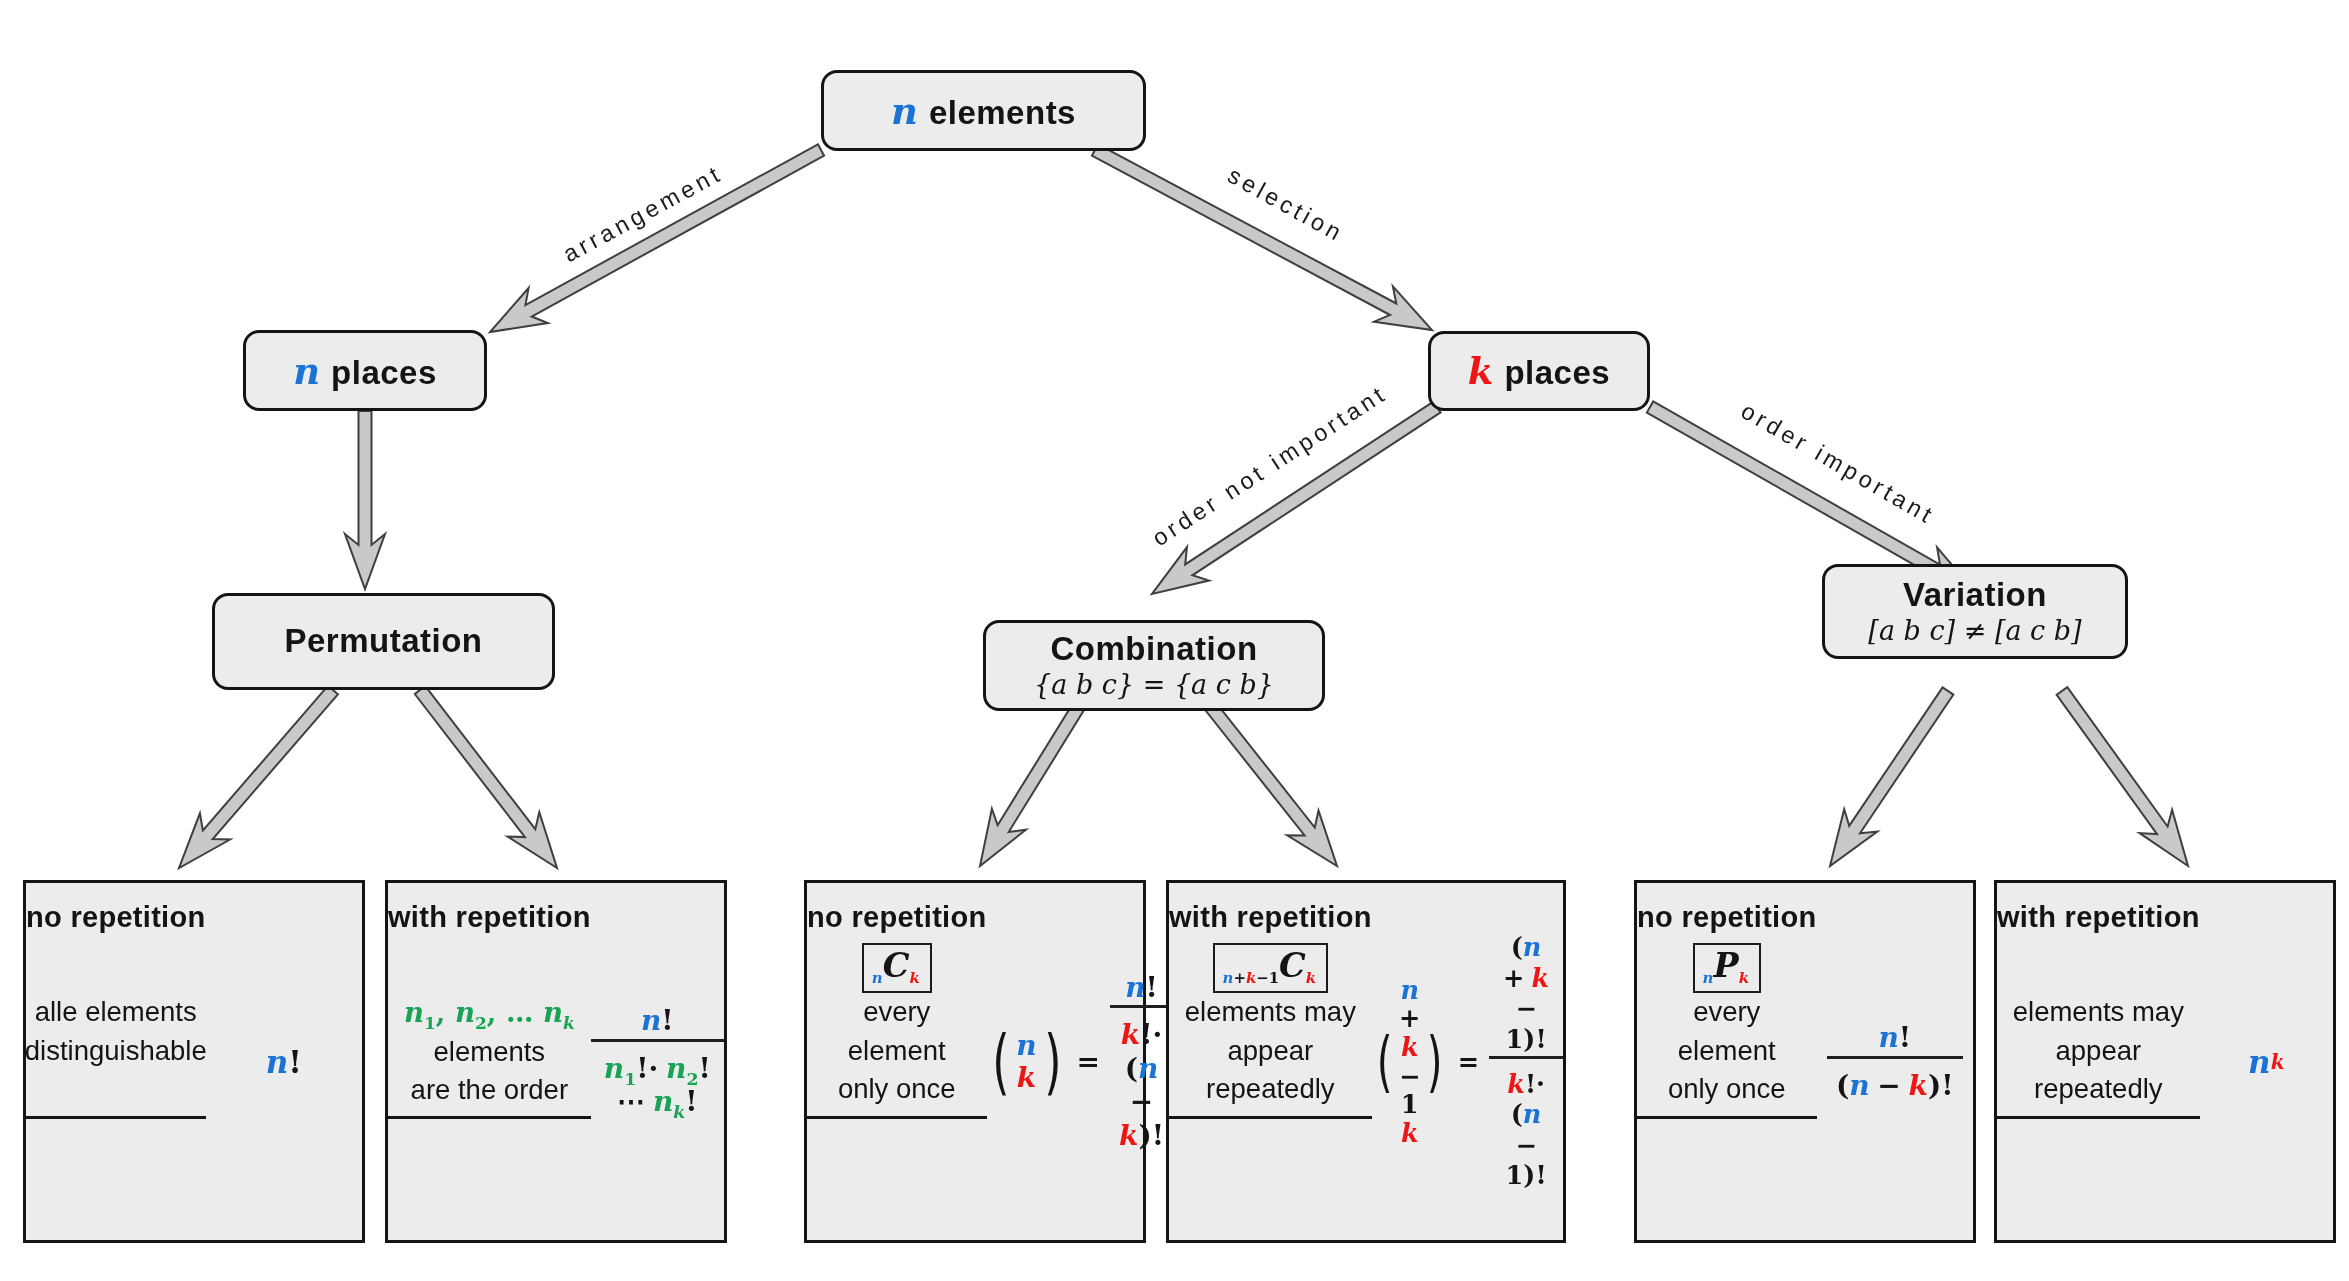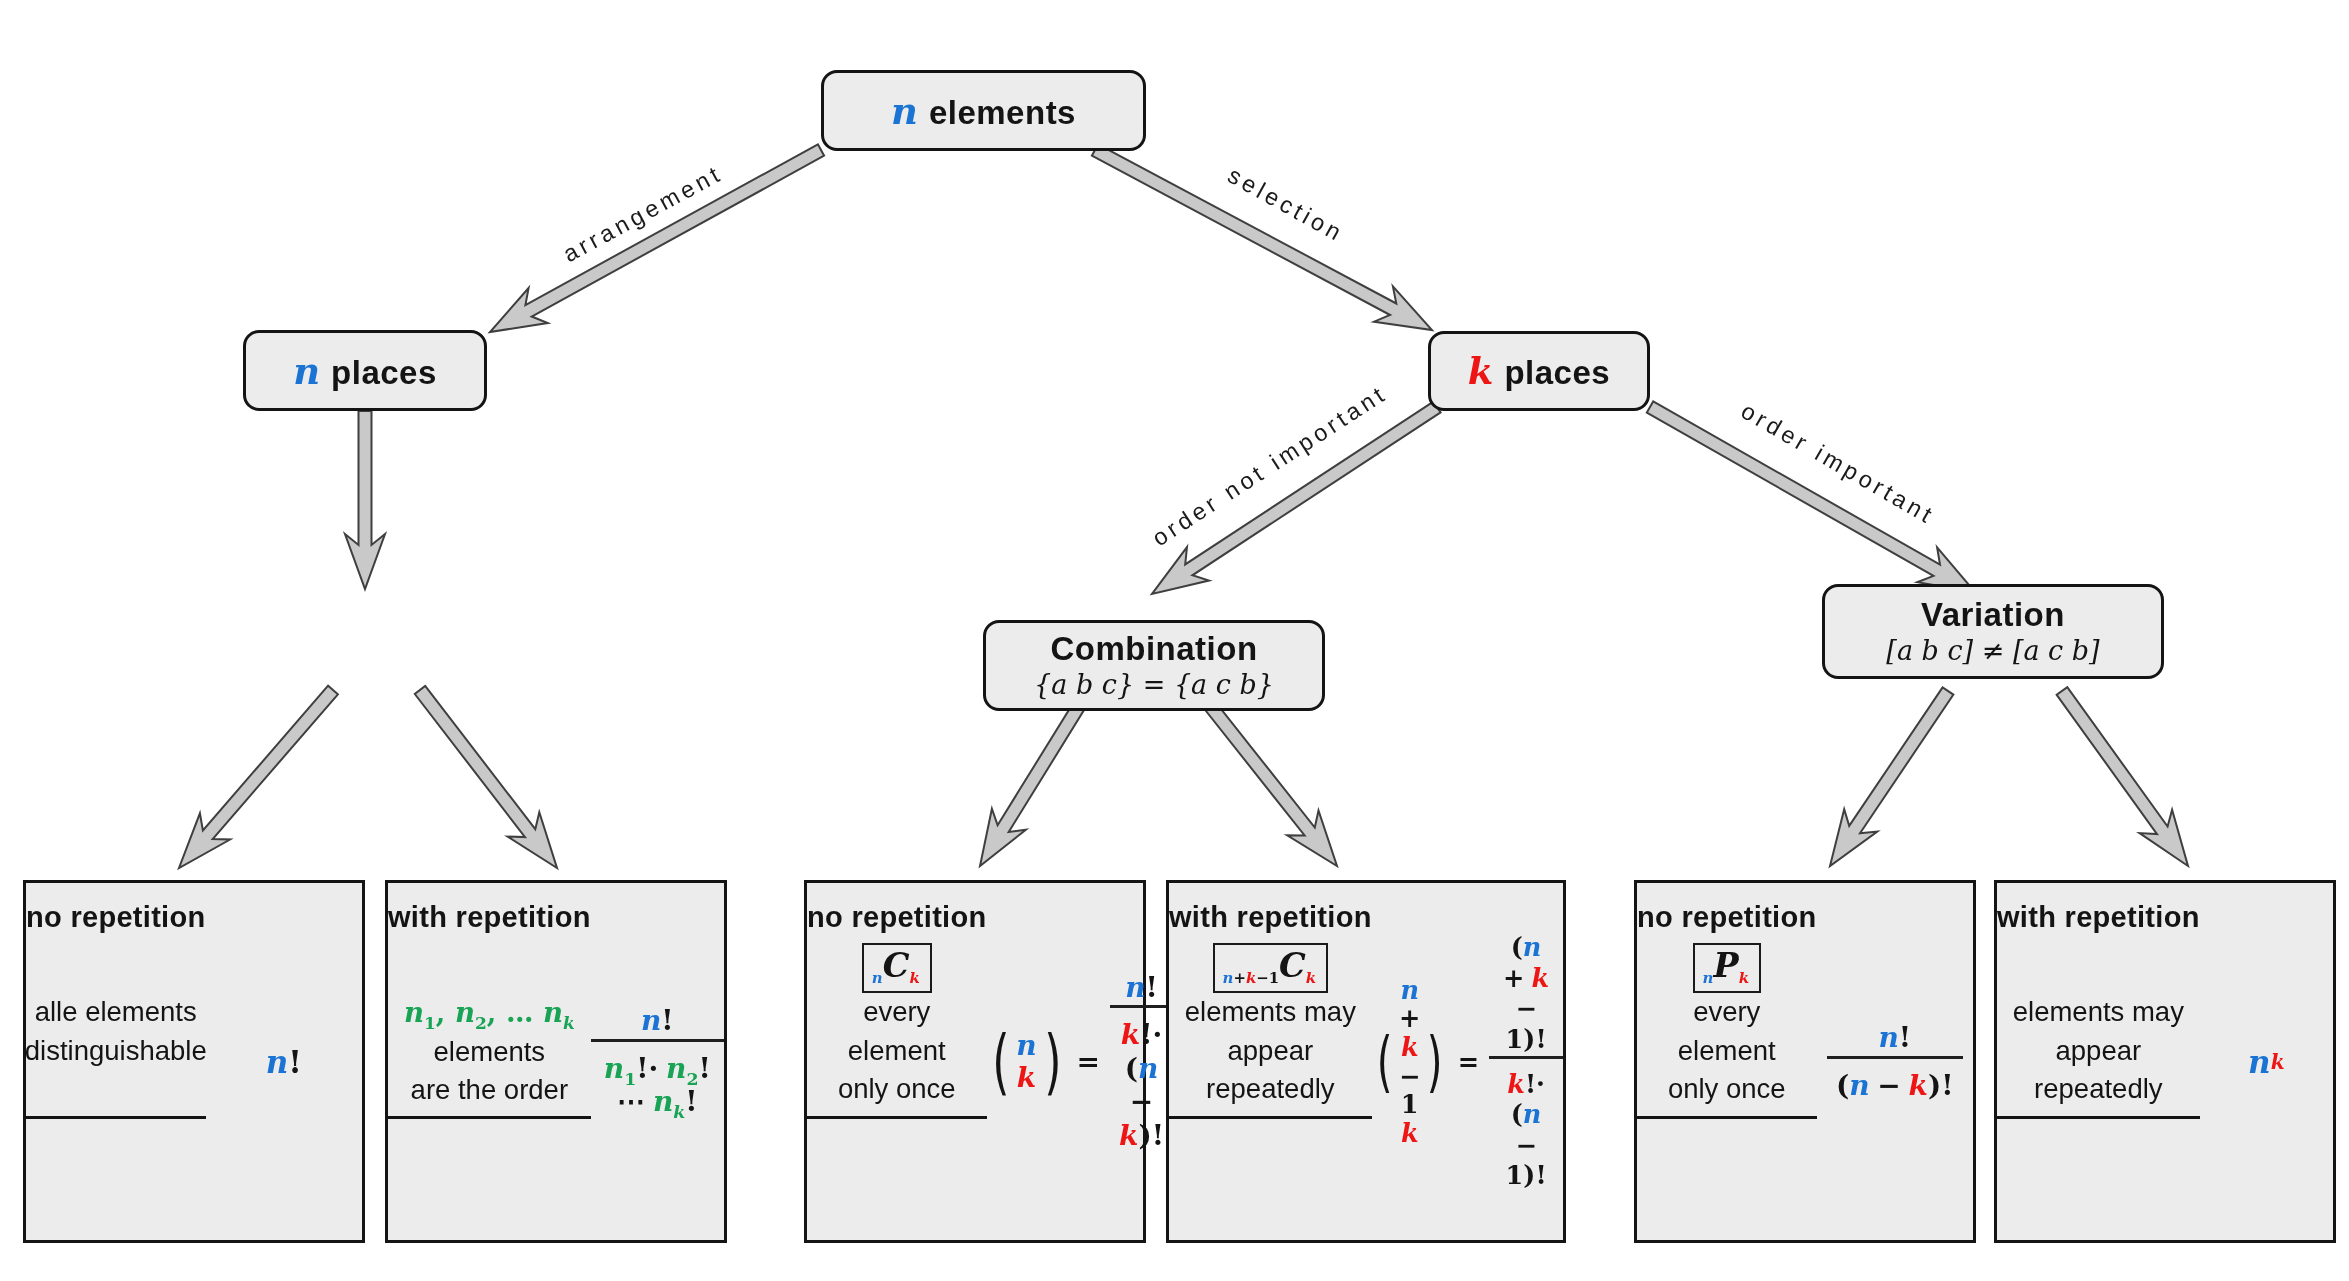--- a/index.html
+++ b/index.html
@@ -122,27 +122,30 @@
     </div>
   </div>
 
   <div class="node" style="left:1428px;top:331px;width:222px;height:80px;">
     <div class="node-line">
       <span class="node-var ck">k</span>
       <span class="node-text">places</span>
     </div>
   </div>
 
+  <div class="node" style="left:212px;top:593px;width:343px;height:97px;">
+    <div class="node-title">Permutation</div>
+  </div>
 
   <div class="node" style="left:983px;top:620px;width:342px;height:91px;">
     <div class="node-title">Combination</div>
     <div class="node-sub">{a b c} = {a c b}</div>
   </div>
 
-  <div class="node" style="left:1822px;top:584px;width:342px;height:95px;">
+  <div class="node" style="left:1822px;top:564px;width:306px;height:95px;">
     <div class="node-title">Variation</div>
     <div class="node-sub">[a b c] ≠ [a c b]</div>
   </div>
 
   <div class="leaf" style="left:23px;width:342px;">
     <div class="leaf-top">
       <div class="leaf-header">no repetition</div>
       <div class="leaf-body">
         <div>alle elements</div>
         <div>distinguishable</div>

